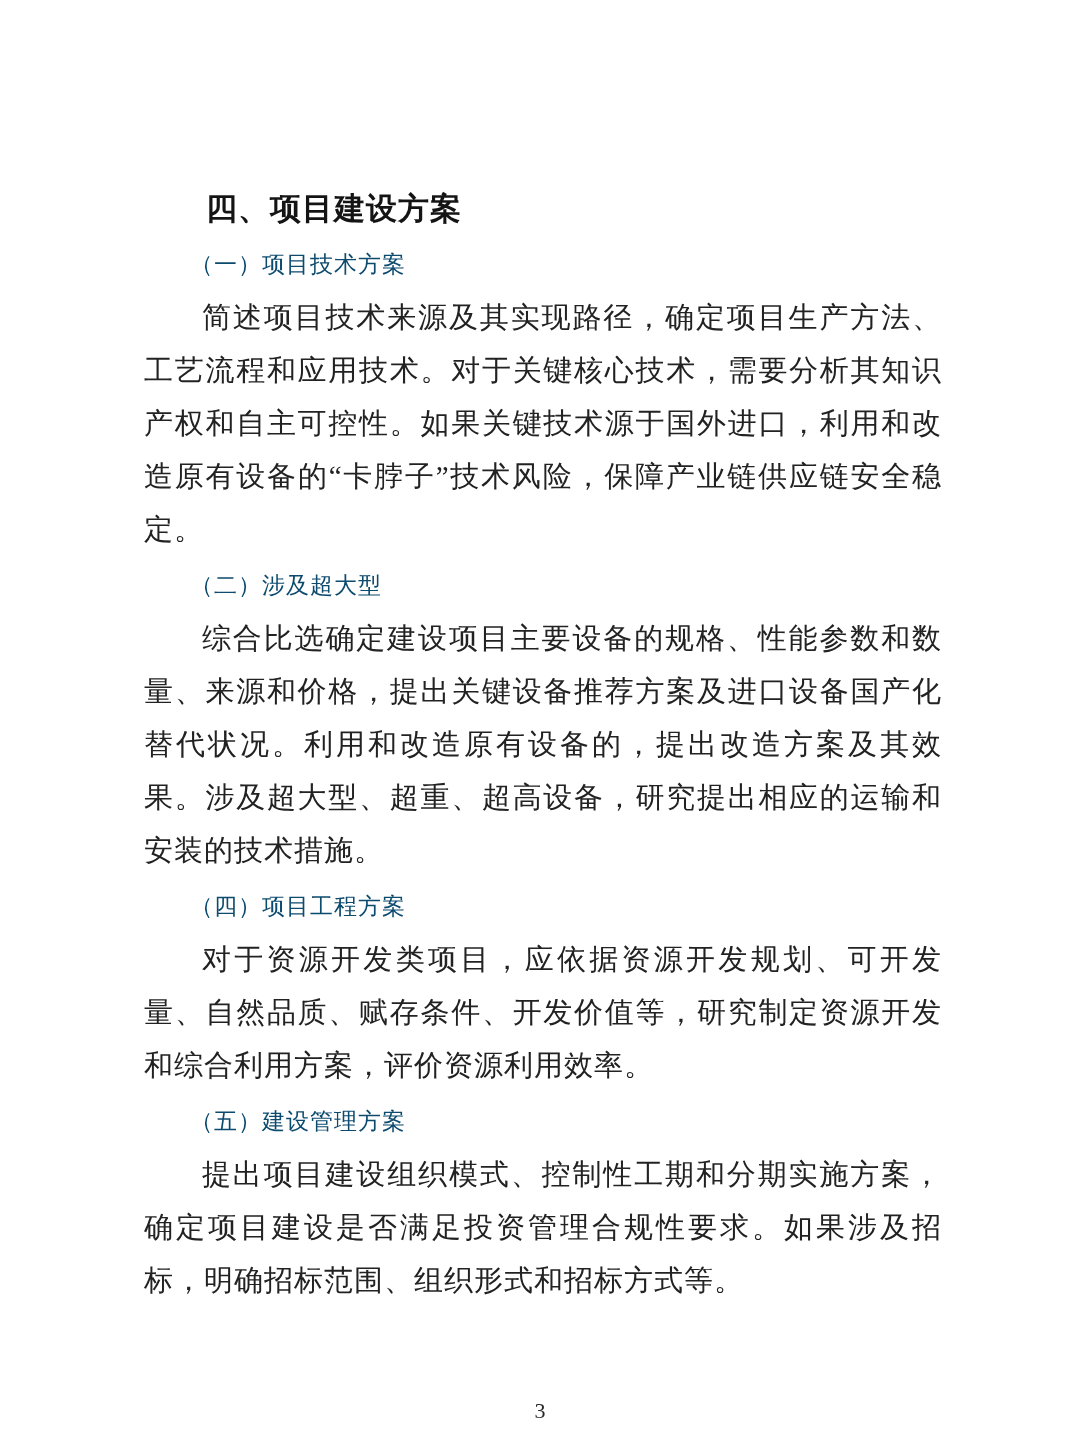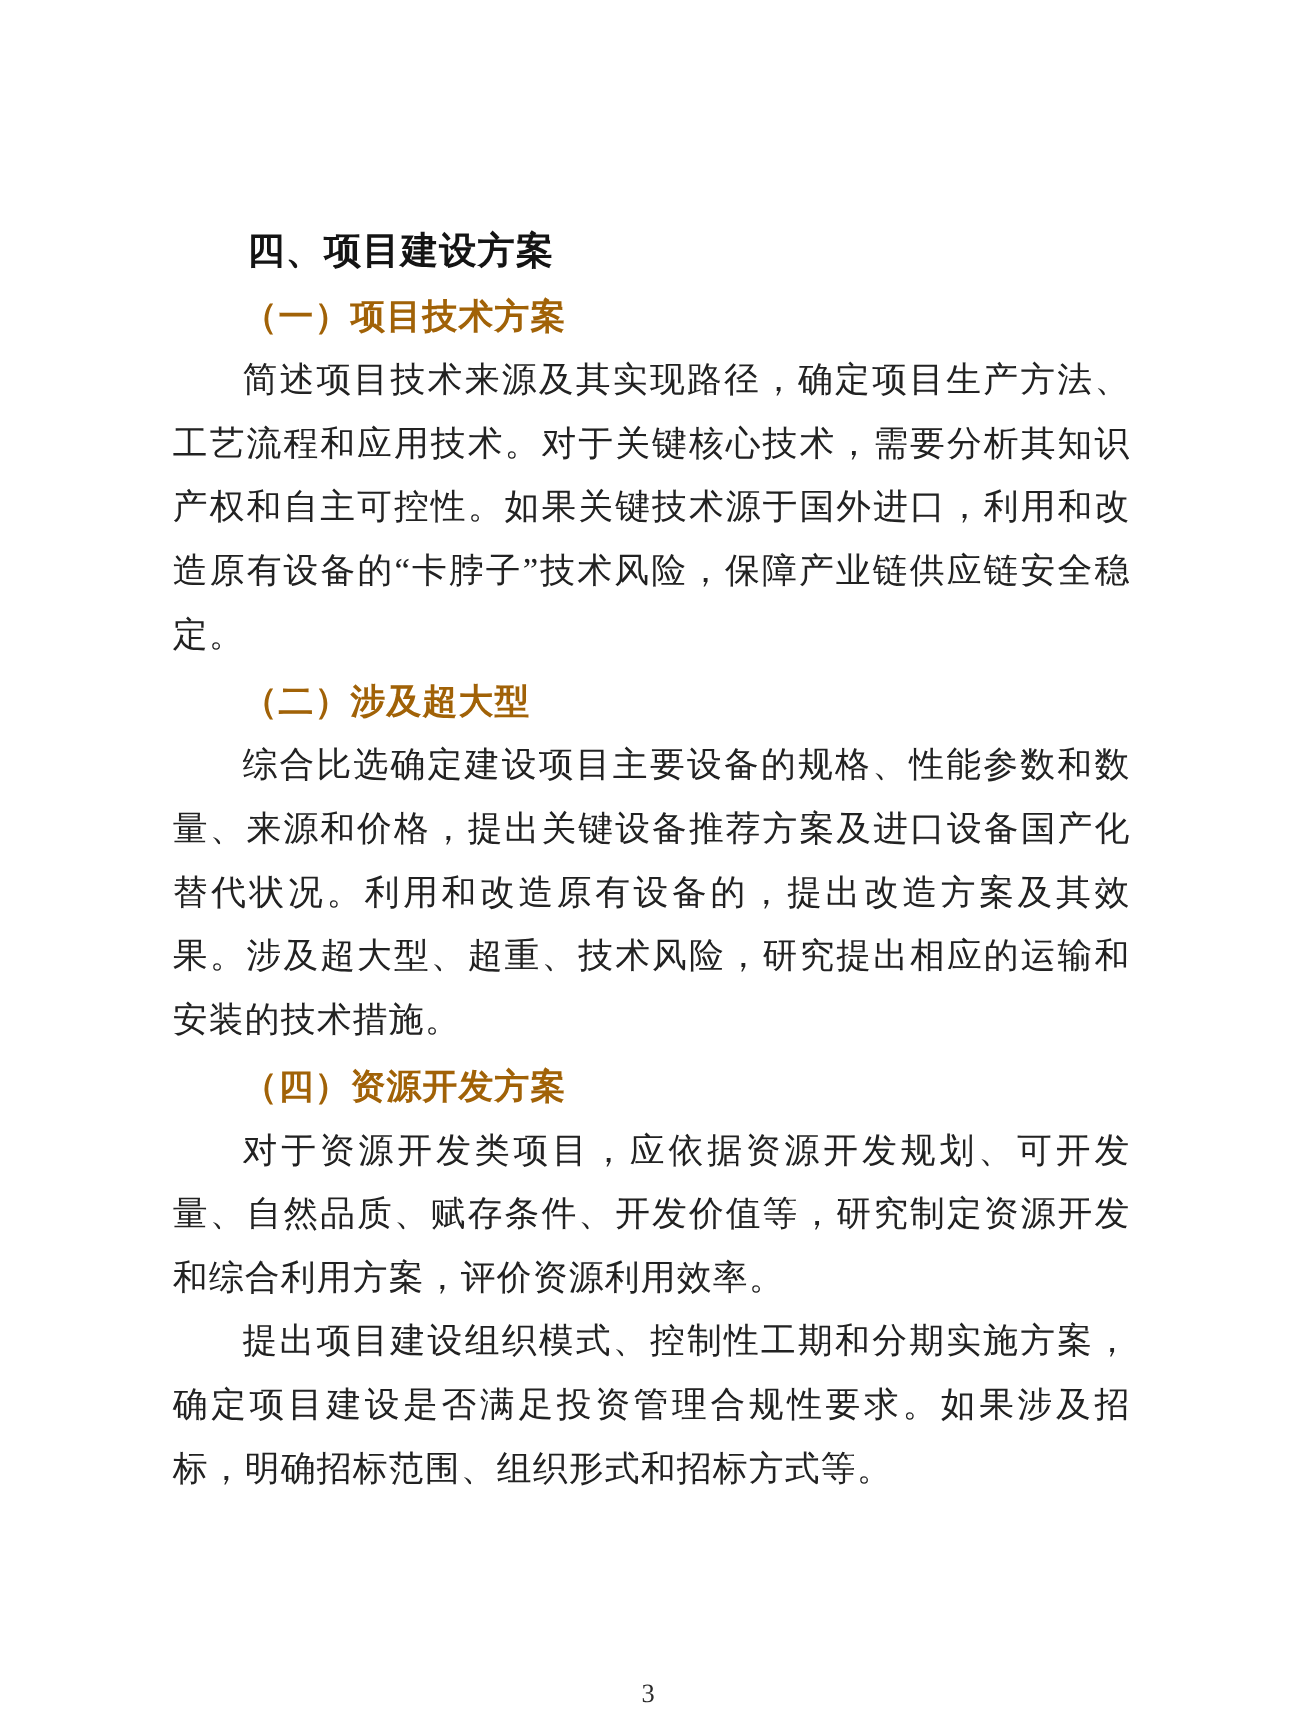--- a/index.html
+++ b/index.html
@@ -26,23 +26,23 @@
   .doc-heading {
     font-family: "Liberation Sans", "DejaVu Sans", sans-serif;
     font-size: 31px;
     font-weight: 700;
     color: #141414;
     line-height: 53px;
     text-indent: 2em;
     letter-spacing: 1px;
   }
   .section-title {
-    font-size: 29px;
-    font-weight: 700;
-    color: #a16207;
+    font-size: 23px;
+    font-weight: 400;
+    color: #0c4a6e;
     line-height: 53px;
     margin-top: 3px;
     text-indent: 2em;
     letter-spacing: 1px;
   }
   .para {
     margin: 0;
     font-size: 29px;
     line-height: 53px;
     text-indent: 2em;
@@ -70,31 +70,32 @@
 
     <div class="doc-heading">四、项目建设方案</div>
 
     <div class="section">
       <div class="section-title">（一）项目技术方案</div>
       <p class="para">简述项目技术来源及其实现路径，确定项目生产方法、工艺流程和应用技术。对于关键核心技术，需要分析其知识产权和自主可控性。如果关键技术源于国外进口，利用和改造原有设备的“卡脖子”技术风险，保障产业链供应链安全稳定。</p>
     </div>
 
     <div class="section">
       <div class="section-title">（二）涉及超大型</div>
-      <p class="para">综合比选确定建设项目主要设备的规格、性能参数和数量、来源和价格，提出关键设备推荐方案及进口设备国产化替代状况。利用和改造原有设备的，提出改造方案及其效果。涉及超大型、超重、技术风险，研究提出相应的运输和安装的技术措施。</p>
+      <p class="para">综合比选确定建设项目主要设备的规格、性能参数和数量、来源和价格，提出关键设备推荐方案及进口设备国产化替代状况。利用和改造原有设备的，提出改造方案及其效果。涉及超大型、超重、超高设备，研究提出相应的运输和安装的技术措施。</p>
     </div>
 
     <div class="section">
     </div>
 
     <div class="section">
-      <div class="section-title">（四）资源开发方案</div>
+      <div class="section-title">（四）项目工程方案</div>
       <p class="para">对于资源开发类项目，应依据资源开发规划、可开发量、自然品质、赋存条件、开发价值等，研究制定资源开发和综合利用方案，评价资源利用效率。</p>
     </div>
 
     <div class="section">
+      <div class="section-title">（五）建设管理方案</div>
       <p class="para">提出项目建设组织模式、控制性工期和分期实施方案，确定项目建设是否满足投资管理合规性要求。如果涉及招标，明确招标范围、组织形式和招标方式等。</p>
     </div>
 
   </div>
 
   <div class="page-number">3</div>
 </div>
 
 </body></html>

